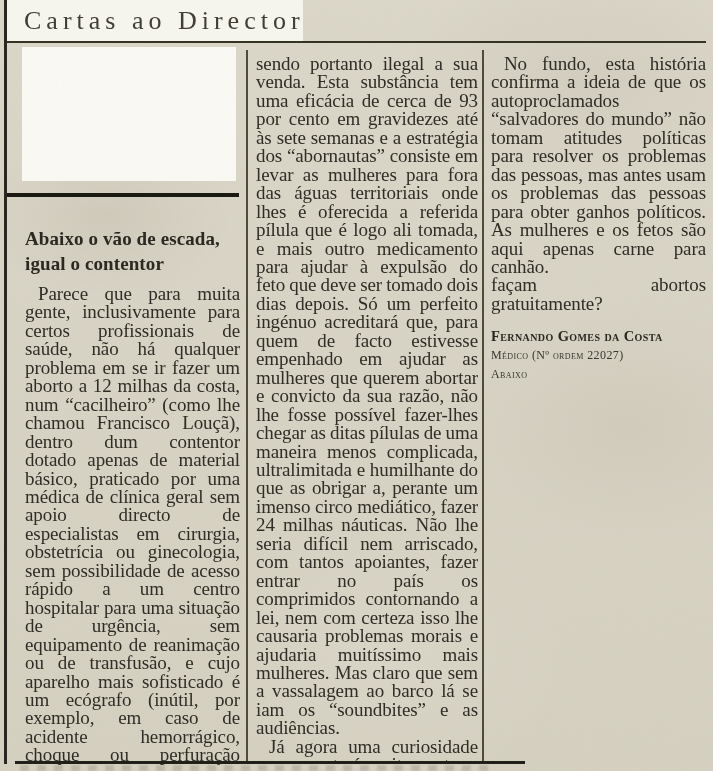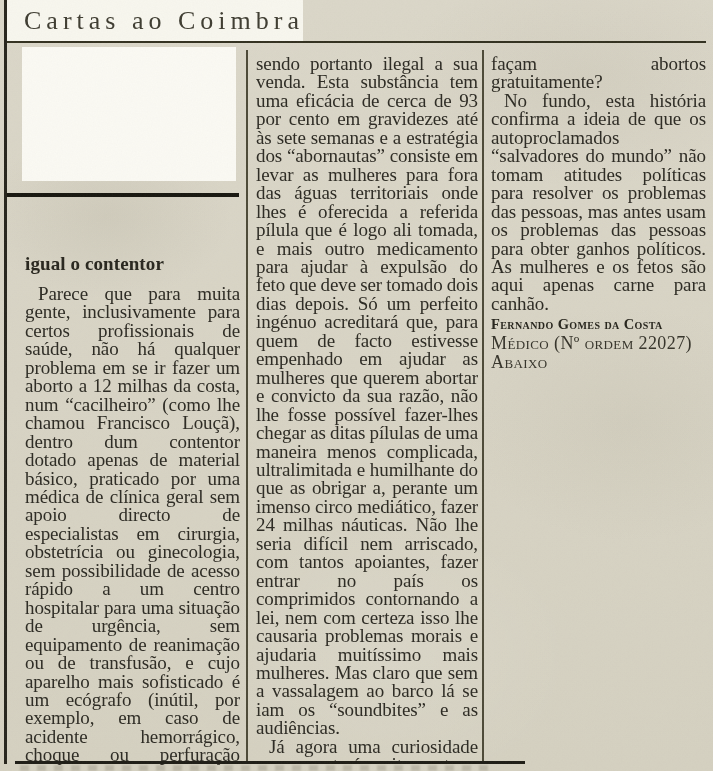--- a/index.html
+++ b/index.html
@@ -72,70 +72,70 @@
     margin: 0 0 9px 0; font-size: 19px; line-height: 25px;
     font-weight: bold; color: #28261e; letter-spacing: 0.1px;
   }
   .para {
     margin: 0; text-align: justify; font-size: 19px; line-height: 18.45px;
     letter-spacing: -0.1px; word-spacing: -0.6px; color: #2c2a23;
     -webkit-hyphens: auto; hyphens: auto;
   }
   .para.indent { text-indent: 13px; }
 
-  .signature { margin-top: 2px; }
+  .signature { margin-top: 14px; }
   .sig-name {
     font-weight: bold; font-variant: small-caps; font-size: 14.5px;
     line-height: 19px; letter-spacing: 0.4px; color: #26241c;
   }
   .sig-role, .sig-city {
-    font-variant: small-caps; font-size: 18px; line-height: 19px;
+    font-variant: small-caps; font-size: 12px; line-height: 19px;
     letter-spacing: 0.4px; color: #35332a;
   }
 
   
   .grain {
     position: absolute; left: 0; top: 0; z-index: 5;
     pointer-events: none; opacity: 0.55;
   }
 </style>
 </head>
 <body>
 
 <div class="page">
 
   <div class="left-rule"></div>
 
   <div class="masthead-bg"></div>
-  <h1 class="masthead-title">Cartas ao Coimbra</h1>
+  <h1 class="masthead-title">Cartas ao Director</h1>
 
   <div class="top-rule"></div>
 
   <div class="photo-box"></div>
 
   <div class="thick-rule"></div>
 
   <div class="col col-1">
-    <h2 class="headline"><br><span>igual o contentor</span></h2>
+    <h2 class="headline"><span>Abaixo o vão de escada,</span><br><span>igual o contentor</span></h2>
     <p class="para indent">Parece que para muita gente, inclusivamente para certos profissionais de saúde, não há qualquer problema em se ir fazer um aborto a 12 milhas da costa, num “cacilheiro” (como lhe chamou Francisco Louçã), dentro dum contentor dotado apenas de material básico, praticado por uma médica de clínica geral sem apoio directo de especialistas em cirurgia, obstetrícia ou ginecologia, sem possibilidade de acesso rápido a um centro hospitalar para uma situação de urgência, sem equipamento de reanimação ou de transfusão, e cujo aparelho mais sofisticado é um ecógrafo (inútil, por exemplo, em caso de acidente hemorrágico, choque ou perfuração uterina abortiva). Para quem reclama contra os perigos para a saúde dos abortos feitos em “vãos de escada”, é no mínimo intrigante que aceitem colocar em risco mulheres apenas para montar uma operação mediática. Na verdade, se houver uma situação de emergência, nada do que nos foi mostrado indica haver capacidade técnica e material para a socorrer. Curiosamente, nenhum dos eufóricos jornalistas de serviço se lembrou de inquirir sobre esse aspecto...</p>
 
   </div>
 
   <div class="v-rule v-rule-1"></div>
 
   <div class="col col-2">
     <p class="para">sendo portanto ilegal a sua venda. Esta substância tem uma eficácia de cerca de 93 por cento em gravidezes até às sete semanas e a estratégia dos “abornautas” consiste em levar as mulheres para fora das águas territoriais onde lhes é oferecida a referida pílula que é logo ali tomada, e mais outro medicamento para ajudar à expulsão do feto que deve ser tomado dois dias depois. Só um perfeito ingénuo acreditará que, para quem de facto estivesse empenhado em ajudar as mulheres que querem abortar e convicto da sua razão, não lhe fosse possível fazer-lhes chegar as ditas pílulas de uma maneira menos complicada, ultralimitada e humilhante do que as obrigar a, perante um imenso circo mediático, fazer 24 milhas náuticas. Não lhe seria difícil nem arriscado, com tantos apoiantes, fazer entrar no país os comprimidos contornando a lei, nem com certeza isso lhe causaria problemas morais e ajudaria muitíssimo mais mulheres. Mas claro que sem a vassalagem ao barco lá se iam os “soundbites” e as audiências.</p>
     <p class="para indent">Já agora uma curiosidade que espantará muita gente: a lei sobre o aborto é, salvo alguns pormenores de prazos, rigorosamente igual em Espanha e Portugal, como qualquer pessoa pode pesquisar na Internet. O que acontece é que a sua aplicação prática é feita de modo diferente, mas isso é algo que nunca vi algum militante pró-aborto ou jornalista questionar. É estranho que tantos feministas não se preocupem em utilizar a abertura que a lei dá para fazer aquilo que defendem e apenas queiram optar pelo alarido ideológico que decorre da reclamação da sua alteração. Por que será que, em vez de reclamarem a aplicação da lei que existe e que permite actuar como se faz em Espanha, apenas protestam pela sua mudança? Por que será que a imprensa não esclarece este ponto? Por que será que, na falta de resposta dos estabelecimentos oficiais, não há profissionais de saúde que criem centros médicos onde, dentro das margens que a lei permite, se</p>
   </div>
 
   <div class="v-rule v-rule-2"></div>
 
   <div class="col col-3">
+    <p class="para indent">No fundo, esta história confirma a ideia de que os autoproclamados “salvadores do mundo” não tomam atitudes políticas para resolver os problemas das pessoas, mas antes usam os problemas das pessoas para obter ganhos políticos. As mulheres e os fetos são aqui apenas carne para canhão.</p>
     <p class="para">façam abortos gratuitamente?</p>
-    <p class="para indent">No fundo, esta história confirma a ideia de que os autoproclamados “salvadores do mundo” não tomam atitudes políticas para resolver os problemas das pessoas, mas antes usam os problemas das pessoas para obter ganhos políticos. As mulheres e os fetos são aqui apenas carne para canhão.</p>
     <div class="signature">
       <div class="sig-name">Fernando Gomes da Costa</div>
       <div class="sig-role">Médico (Nº ordem 22027)</div>
       <div class="sig-city">Abaixo</div>
     </div>
   </div>
 
   <div class="bottom-rule"></div>
   <div class="bottom-ghost"></div>
 

